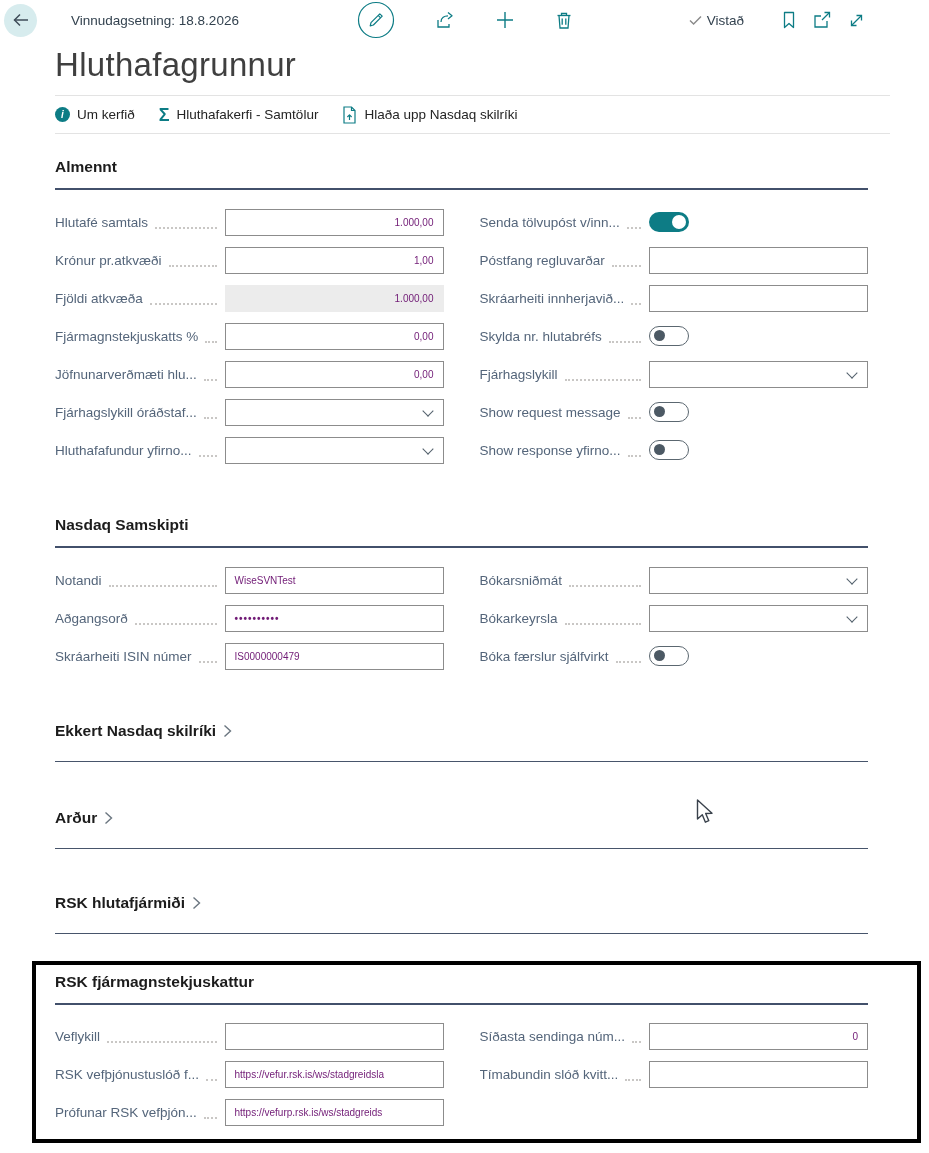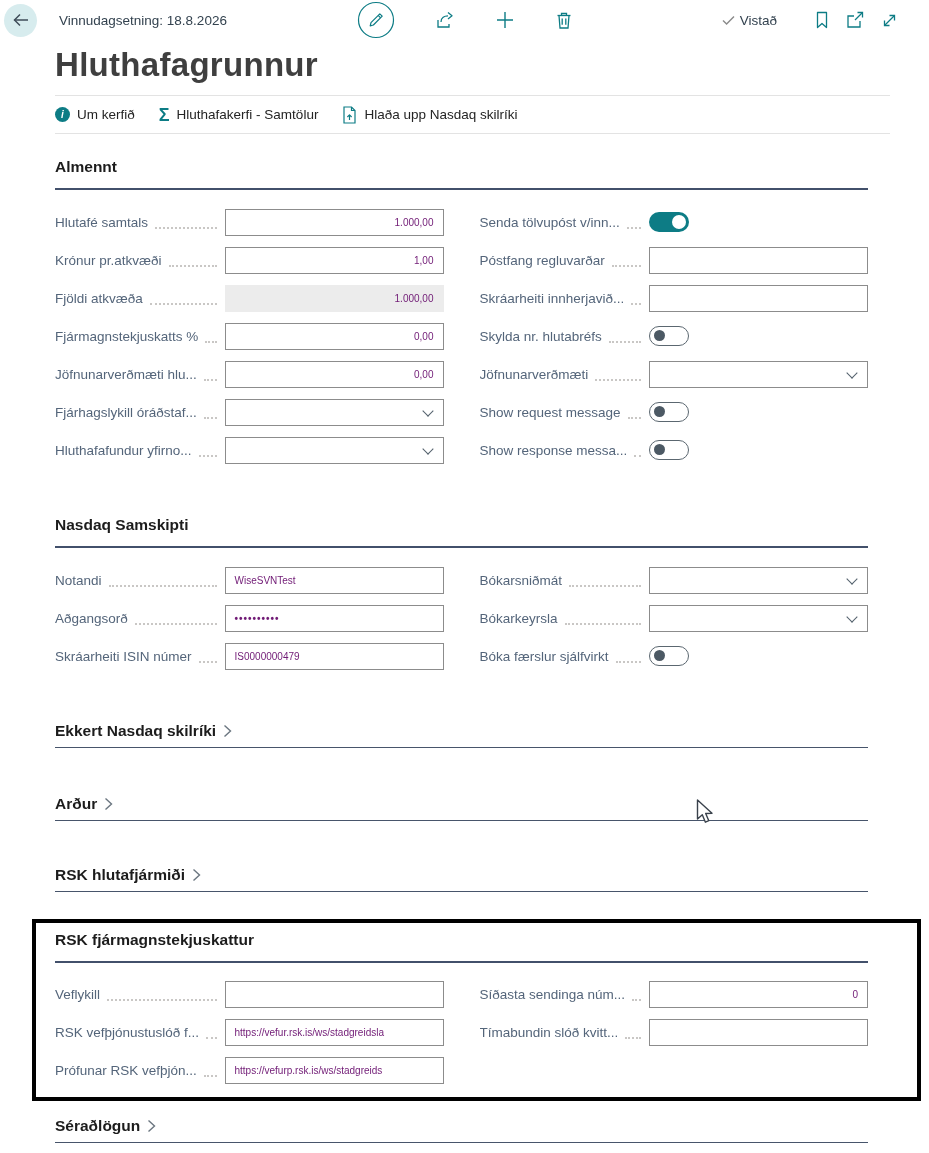--- a/index.html
+++ b/index.html
@@ -2,30 +2,30 @@
 <html><head>
 <meta charset="utf-8">
 <style>
   * { margin:0; padding:0; box-sizing:border-box; }
   html,body { width:929px; height:1153px; background:#fff; overflow:hidden; }
   body { font-family:"Liberation Sans","DejaVu Sans",sans-serif; color:#222; position:relative; }
 
   
   .topbar { height:40px; display:flex; align-items:center; position:relative; }
   .back-btn { width:33px; height:33px; border-radius:50%; background:#d7ecee; display:flex; align-items:center; justify-content:center; margin-left:4px; cursor:pointer; flex:none; }
-  .workdate { margin-left:22px; font-size:13.5px; color:#33424f; }
+  .workdate { margin-left:34px; font-size:13.5px; color:#33424f; }
   .center-icons { position:absolute; left:357px; top:0; height:40px; display:flex; align-items:center; gap:40px; }
   .icon-btn { display:flex; align-items:center; justify-content:center; cursor:pointer; }
   .pencil-ring { width:38px; height:38px; }
-  .right-cluster { position:absolute; right:31px; top:0; height:40px; display:flex; align-items:center; }
+  .right-cluster { position:absolute; right:64px; top:0; height:40px; display:flex; align-items:center; }
   .saved { display:flex; align-items:center; gap:5px; font-size:13.5px; color:#33424f; margin-right:38px; }
   .tr-icons { display:flex; align-items:center; gap:17px; }
 
   
-  .page-title { margin:6px 0 0 55px; font-size:33px; font-weight:700; color:#3f3f3f; letter-spacing:.3px; }
+  .page-title { margin:6px 0 0 55px; font-size:33px; font-weight:400; color:#3f3f3f; letter-spacing:.3px; }
   .action-bar { margin:11px 39px 0 55px; border-top:1px solid #e3e3e3; border-bottom:1px solid #e3e3e3; height:39px; display:flex; align-items:center; gap:24px; }
   .action { display:flex; align-items:center; gap:7px; font-size:13.5px; color:#242424; cursor:pointer; }
   .info-circle { width:15px; height:15px; border-radius:50%; background:#0d7c85; color:#fff; font-size:10px; font-weight:bold; display:flex; align-items:center; justify-content:center; font-style:italic; }
   .sigma { color:#0d7c85; font-size:18px; font-weight:600; line-height:1; }
 
   
   .content { margin-left:55px; width:813px; }
   .sec { margin-top:24px; }
   .sec-header { font-size:15.5px; font-weight:700; color:#1c1c1c; padding-bottom:12px; border-bottom:2px solid #42506b; cursor:pointer; }
   .cols { display:flex; gap:36px; margin-top:13px; }
@@ -37,21 +37,21 @@
   .box.num { justify-content:flex-end; }
   .box.disabled { background:#ececec; border-color:#ececec; cursor:default; }
   .box.dd { cursor:pointer; }
   .chev { position:absolute; right:11px; top:7px; width:8px; height:8px; border-right:1.5px solid #53606c; border-bottom:1.5px solid #53606c; transform:rotate(45deg); }
   .toggle { width:40px; height:20px; border-radius:10px; position:relative; flex:none; cursor:pointer; }
   .toggle.on { background:#0d7c85; }
   .toggle.on .knob { position:absolute; right:3px; top:3px; width:14px; height:14px; border-radius:50%; background:#fff; }
   .toggle.off { background:#fff; border:1.5px solid #5b6770; }
   .toggle.off .knob { position:absolute; left:4px; top:3px; width:11px; height:11px; border-radius:50%; background:#4c5964; }
 
-  .sec-collapsed { margin-top:47px; padding-bottom:7px; border-bottom:1px solid #47556b; display:flex; align-items:center; gap:7px; cursor:pointer; }
+  .sec-collapsed { margin-top:47px; padding-bottom:21px; border-bottom:1px solid #47556b; display:flex; align-items:center; gap:7px; cursor:pointer; }
   .sec-collapsed .t { font-size:15.5px; font-weight:700; color:#1c1c1c; }
   .sec-collapsed.mt45 { margin-top:45px; }
 
   .highlight-box { margin-top:27px; margin-left:-23px; width:889px; border:4px solid #000; padding:8px 49px 8px 19px; }
   .highlight-box .cols { margin-top:12px; }
 
   .sec-last { margin-top:16px; }
 
   .cursor { position:absolute; left:696px; top:799px; pointer-events:none; }
 </style>
@@ -219,37 +219,37 @@
         <div class="row">
           <span class="flabel">Skylda nr. hlutabréfs</span>
             <span class="leader"></span>
           <div style="width:219px;">
               <div class="toggle off">
                 <span class="knob"></span>
               </div>
             </div>
         </div>
         <div class="row">
-          <span class="flabel">Jöfnunarverðmæti</span>
+          <span class="flabel">Fjárhagslykill</span>
             <span class="leader"></span>
           <div class="box dd">
               <span class="chev"></span>
             </div>
         </div>
         <div class="row">
           <span class="flabel">Show request message</span>
             <span class="leader"></span>
           <div style="width:219px;">
               <div class="toggle off">
                 <span class="knob"></span>
               </div>
             </div>
         </div>
         <div class="row">
-          <span class="flabel">Show response messa...</span>
+          <span class="flabel">Show response yfirno...</span>
             <span class="leader"></span>
           <div style="width:219px;">
               <div class="toggle off">
                 <span class="knob"></span>
               </div>
             </div>
         </div>
       </div>
     </div>
   </div>

